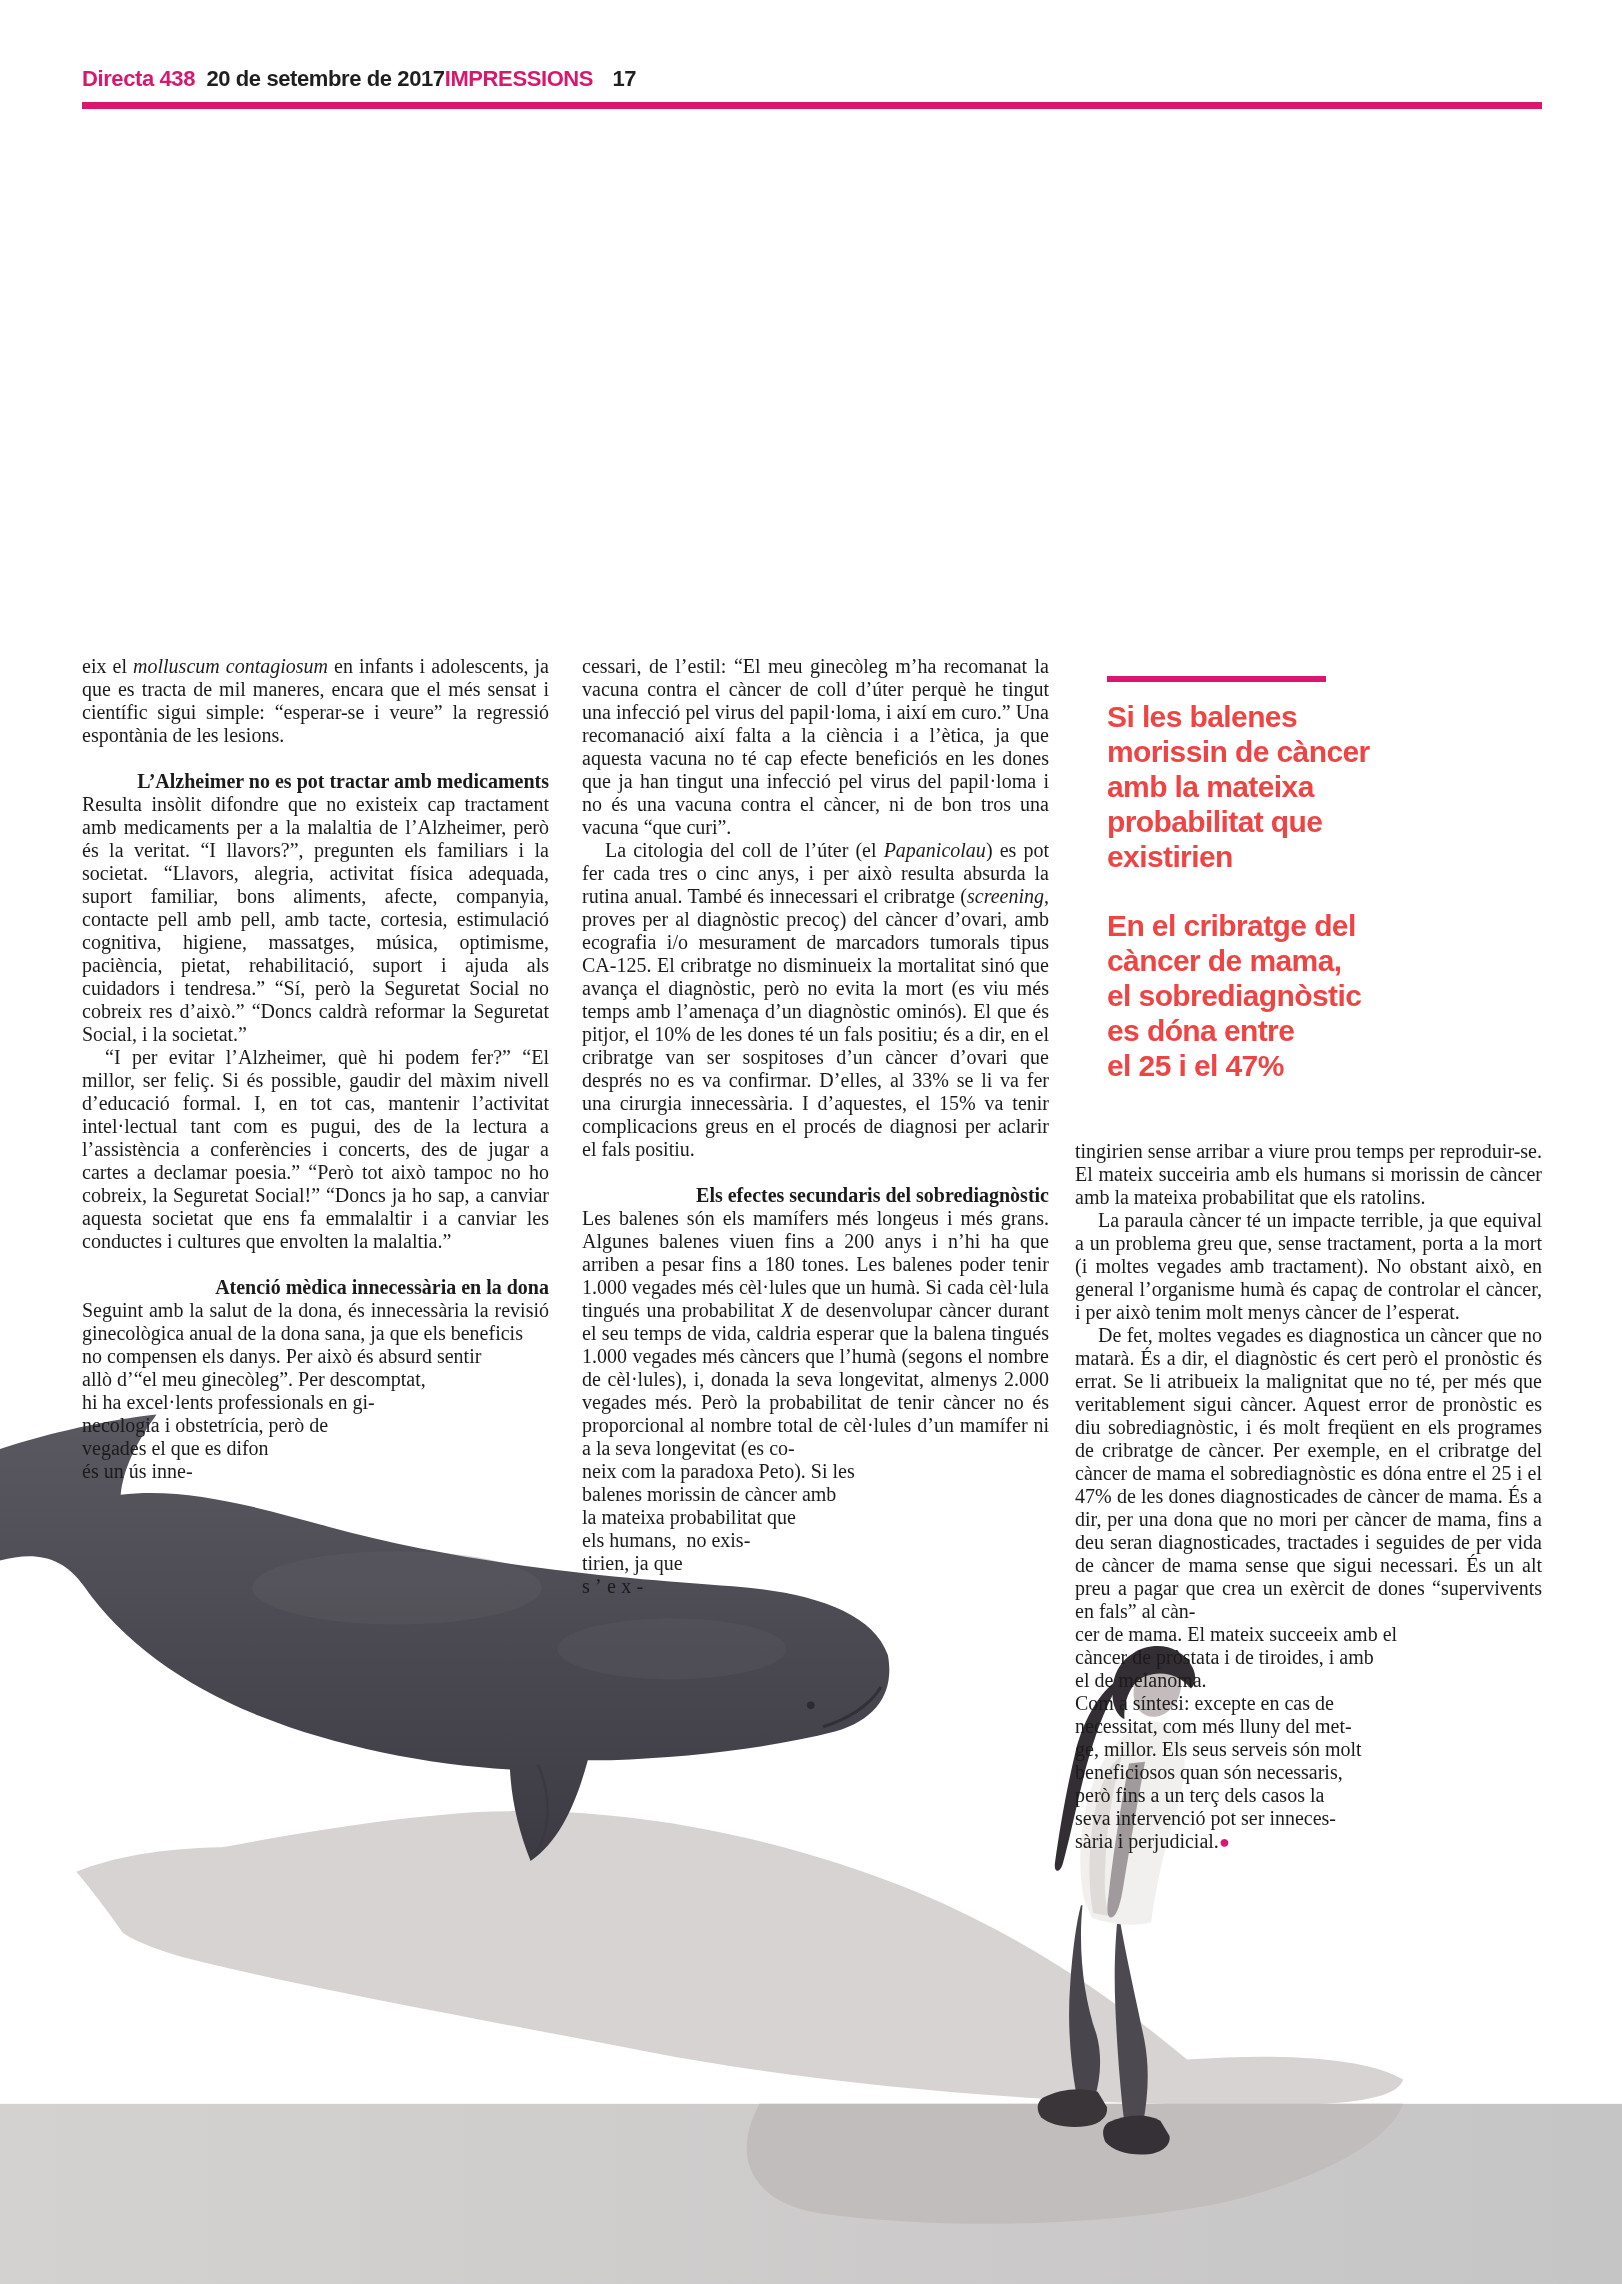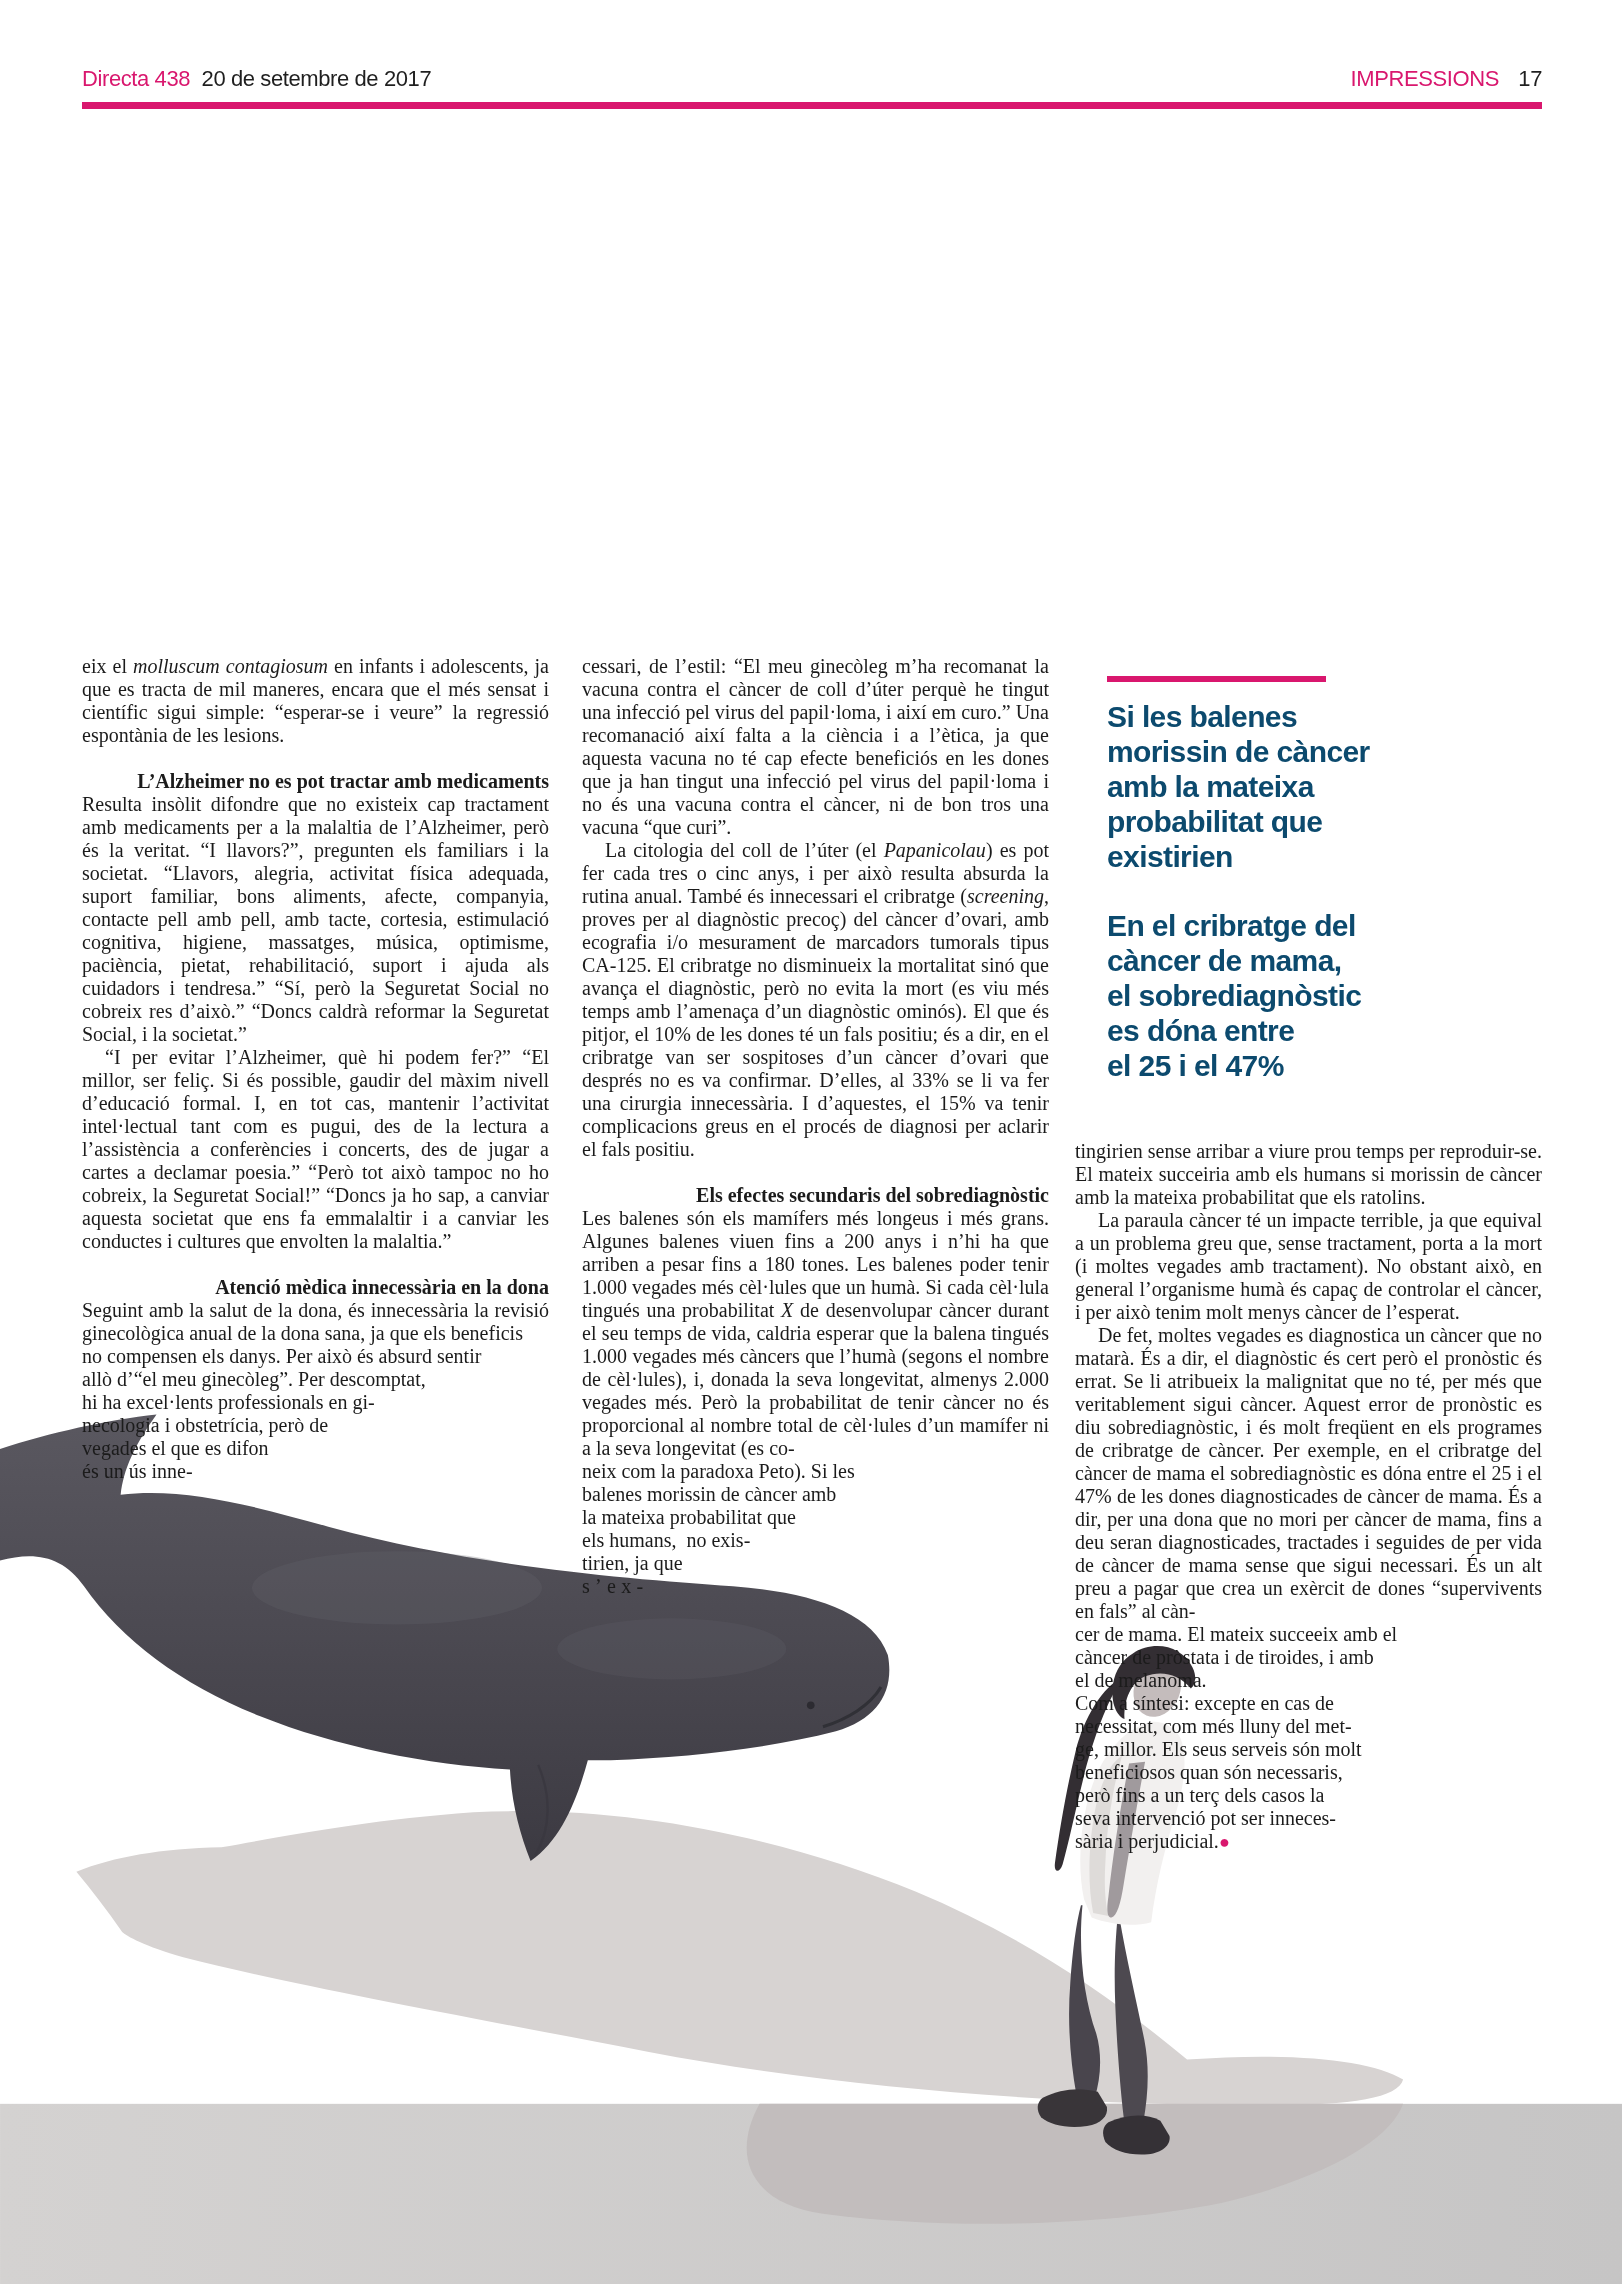--- a/index.html
+++ b/index.html
@@ -1,42 +1,42 @@
 <!DOCTYPE html>
 <html style="font-size:12.2px"><head>
 <meta charset="utf-8">
 <style>
   html,body{margin:0;padding:0;background:#888;}
   .page{position:relative;width:1623px;height:2284px;background:#ffffff;overflow:hidden;
         font-family:"Liberation Serif",serif;margin:0 auto;}
   
   .masthead{position:absolute;left:82px;top:66px;width:1460px;display:flex;
-            justify-content:space-between;font-family:"Liberation Sans",sans-serif;
-            font-size:22px;font-weight:400;letter-spacing:-0.4px;color:#1f1f1f;z-index:2;}
+            font-family:"Liberation Sans",sans-serif;
+            font-size:22px;font-weight:700;letter-spacing:-0.4px;color:#1f1f1f;z-index:2;}
   .masthead .accent{color:#d9176e;}
   .masthead .left span,.masthead .right span{display:inline-block;}
   .masthead .right .pagenum{margin-left:13.7px;}
   .header-rule{position:absolute;left:82px;top:102px;width:1460px;height:6.9px;background:#d9176e;z-index:2;}
   
   .col{position:absolute;width:467px;font-size:20px;line-height:23px;text-align:justify;
        color:#1b1b1b;z-index:1;}
   .col p{margin:0;}
   .col .indent{text-indent:23px;}
   .colhead{font-weight:700;margin-top:23px !important;text-align:right;}
   .col1{left:82px;top:655px;}
   .col2{left:582px;top:655px;}
   .col3{left:1075px;top:1140px;}
   .wl{}
   .sp{letter-spacing:5.3px;}
   .endmark{color:#d9176e;font-size:18.3px;}
   em{font-style:italic;}
   
   .pullquote{position:absolute;left:1107px;top:676px;width:443px;z-index:1;
              font-family:"Liberation Sans",sans-serif;font-weight:700;font-size:30px;
-             line-height:35px;letter-spacing:-0.6px;color:#0c4a6e;text-align:left;}
+             line-height:35px;letter-spacing:-0.6px;color:#ef4444;text-align:left;}
   .pq-rule{width:219px;height:6.1px;background:#d9176e;margin-bottom:17px;}
   .pq-gap{height:34px;}
   
   .illo{position:absolute;left:0;top:0;width:1623px;height:2284px;z-index:0;}
 </style>
 </head>
 <body>
 
 <div class="page">
 

